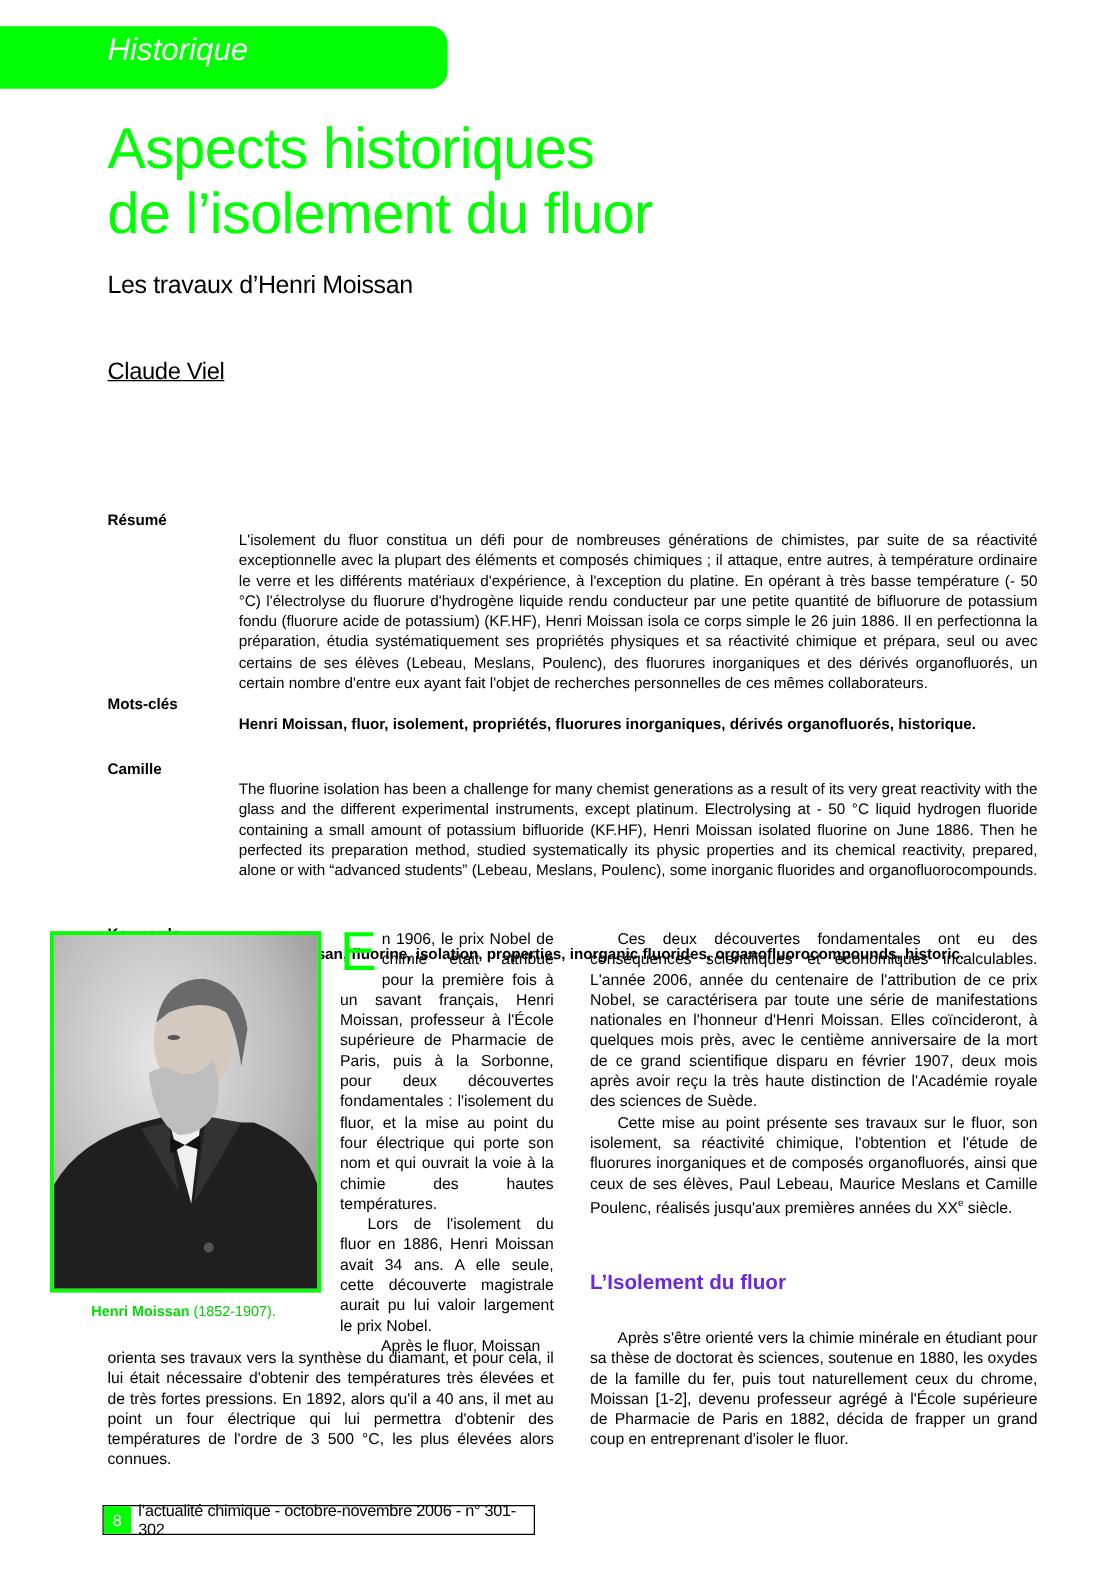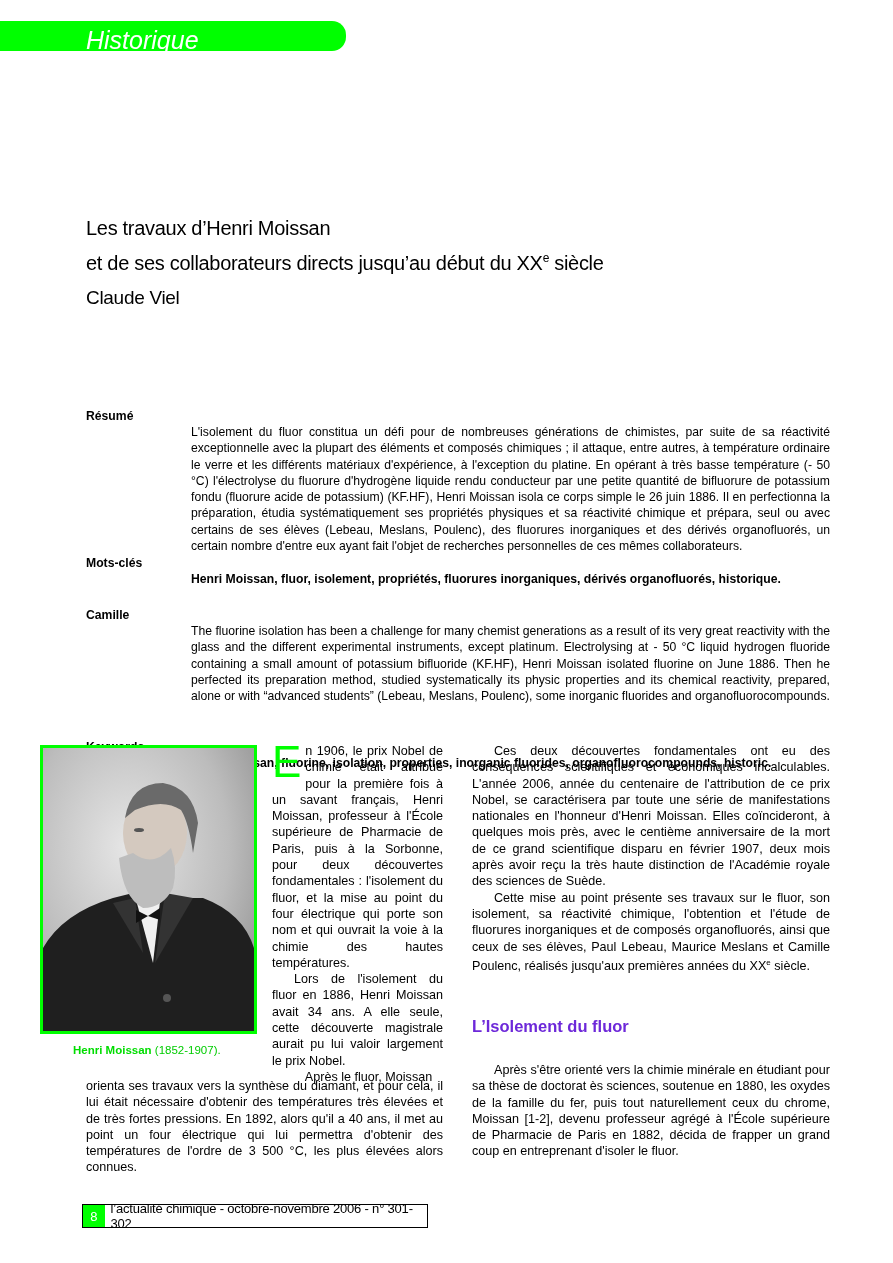--- a/index.html
+++ b/index.html
@@ -1,24 +1,24 @@
 <!DOCTYPE html>
 <html><head>
 <meta charset="utf-8">
 <style>
   html, body { margin: 0; padding: 0; background: #ffffff; }
   body { width: 893px; height: 1263px; position: relative; overflow: hidden; font-family: "Liberation Sans", sans-serif; color: #000; }
 
-  .banner { position: absolute; left: 0; top: 21px; width: 346px; height: 30px; background: #00ff00; border-radius: 0 14px 14px 0; }
+  .banner { position: absolute; left: 0; top: 21px; width: 346px; height: 50px; background: #00ff00; border-radius: 0 14px 14px 0; padding-left: 12px; }
   .banner-text { position: absolute; left: 86px; top: 3px; font-size: 25px; font-style: italic; color: #ffffff; line-height: 32px; }
 
   .title { position: absolute; left: 86px; top: 92px; font-size: 46px; line-height: 52px; color: #00ff00; margin: 0; font-weight: normal; letter-spacing: -0.5px; }
   .subtitle { position: absolute; left: 86px; top: 213px; font-size: 20px; line-height: 30px; margin: 0; font-weight: normal; letter-spacing: -0.3px; }
   .subtitle sup { font-size: 12px; }
-  .author { position: absolute; left: 86px; top: 285px; font-size: 19px; line-height: 26px; letter-spacing: -0.3px; }
+  .author { position: absolute; left: 86px; top: 285px; font-size: 19px; line-height: 26px; letter-spacing: -0.3px; text-decoration: underline; }
 
   .abs-block { position: absolute; left: 86px; width: 744px; font-size: 12.2px; line-height: 16.3px; margin-top: 44px; }
   .abs-label { position: absolute; left: 0; top: 0; font-weight: bold; }
   .abs-body { position: absolute; left: 105px; top: 16px; width: 639px; text-align: justify; }
   .abs-body.bold { font-weight: bold; }
   .abs-body p { margin: 0; }
   .abs-body sup { font-size: 8px; }
 
   .photo { position: absolute; left: 40px; top: 745px; width: 211px; height: 283px; border: 3px solid #00ff00; overflow: hidden; background: #bdbdbd; }
   .caption { position: absolute; left: 73px; top: 1044px; font-size: 11.5px; color: #00cc00; }
@@ -37,26 +37,26 @@
   .footer-text { padding-left: 6px; letter-spacing: -0.2px; }
 </style>
 </head>
 <body>
 
 <div class="banner">
   <span class="banner-text">Historique</span>
 </div>
 
 <h1 class="title">
-  <br>
+  <span>Aspects historiques</span><br>
+  <span>de l’isolement du fluor</span>
 </h1>
 
 <h2 class="subtitle">
   <span>Les travaux d’Henri Moissan</span><br>
-  <span><span>et de ses collaborateurs directs jusqu’au début du XX</span><sup>e</sup><span> siècle</span></span>
 </h2>
 
 <div class="author">Claude Viel</div>
 
 <div class="abs-block" style="top:364px; height:150px;">
   <div class="abs-label">Résumé</div>
   <div class="abs-body">L'isolement du fluor constitua un défi pour de nombreuses générations de chimistes, par suite de sa réactivité exceptionnelle avec la plupart des éléments et composés chimiques ; il attaque, entre autres, à température ordinaire le verre et les différents matériaux d'expérience, à l'exception du platine. En opérant à très basse température (- 50 °C) l'électrolyse du fluorure d'hydrogène liquide rendu conducteur par une petite quantité de bifluorure de potassium fondu (fluorure acide de potassium) (KF.HF), Henri Moissan isola ce corps simple le 26 juin 1886. Il en perfectionna la préparation, étudia systématiquement ses propriétés physiques et sa réactivité chimique et prépara, seul ou avec certains de ses élèves (Lebeau, Meslans, Poulenc), des fluorures inorganiques et des dérivés organofluorés, un certain nombre d'entre eux ayant fait l'objet de recherches personnelles de ces mêmes collaborateurs.</div>
 </div>
 
 <div class="abs-block" style="top:511px; height:34px;">

